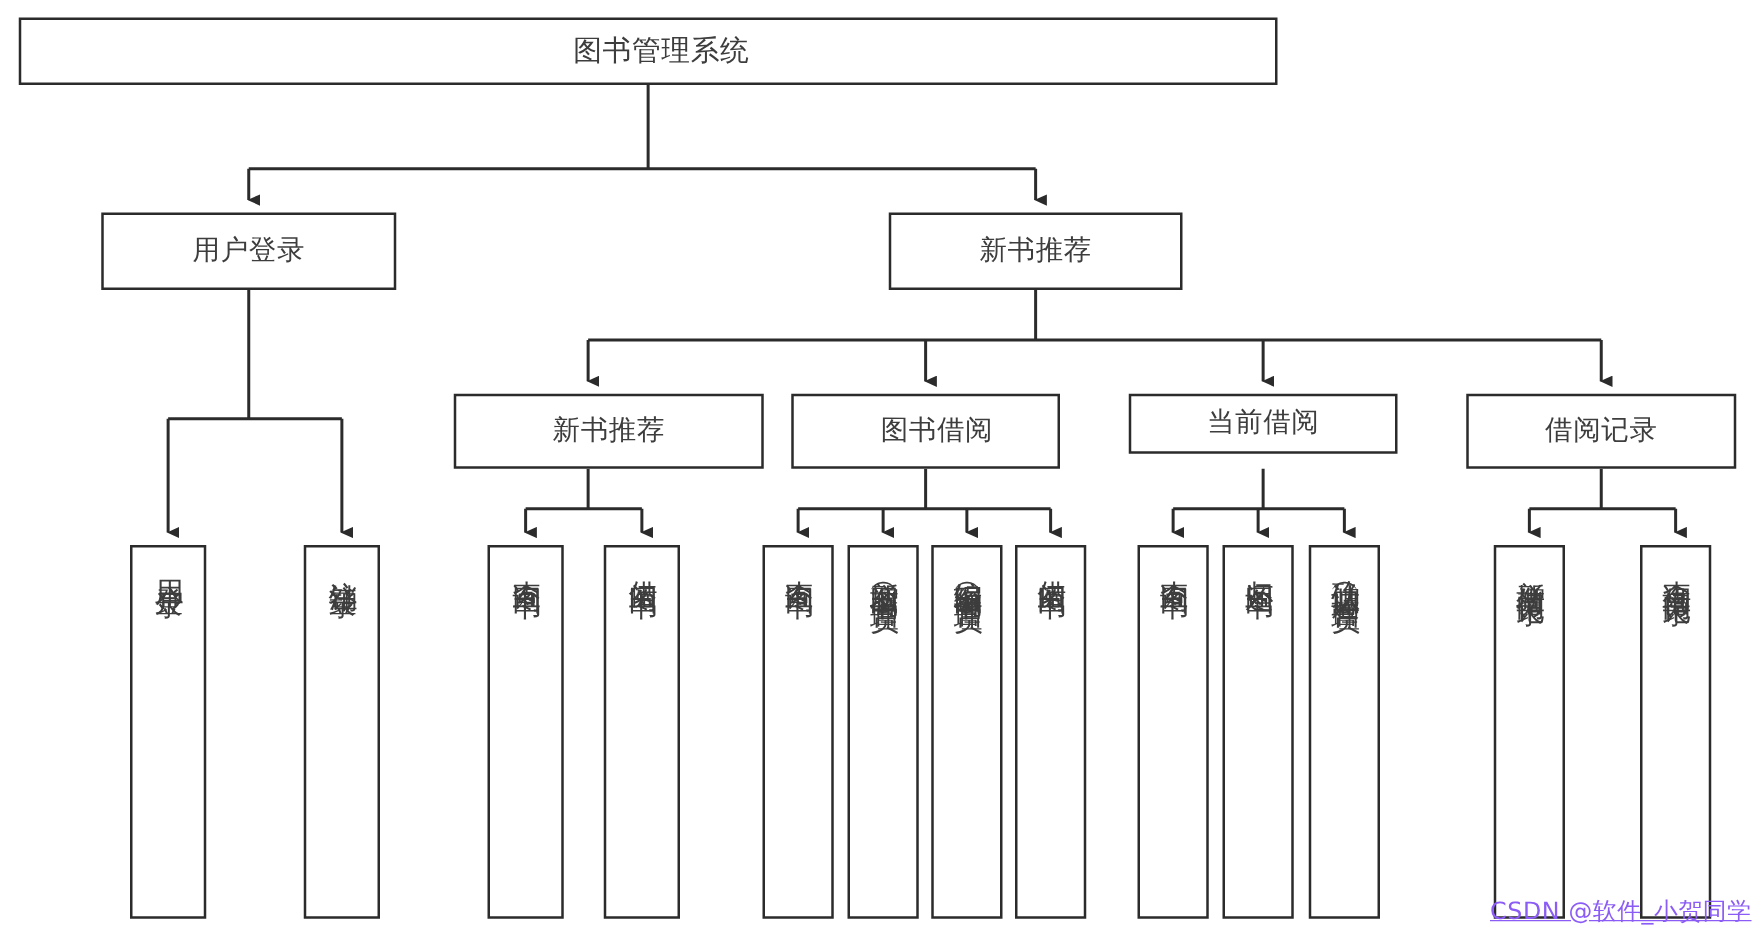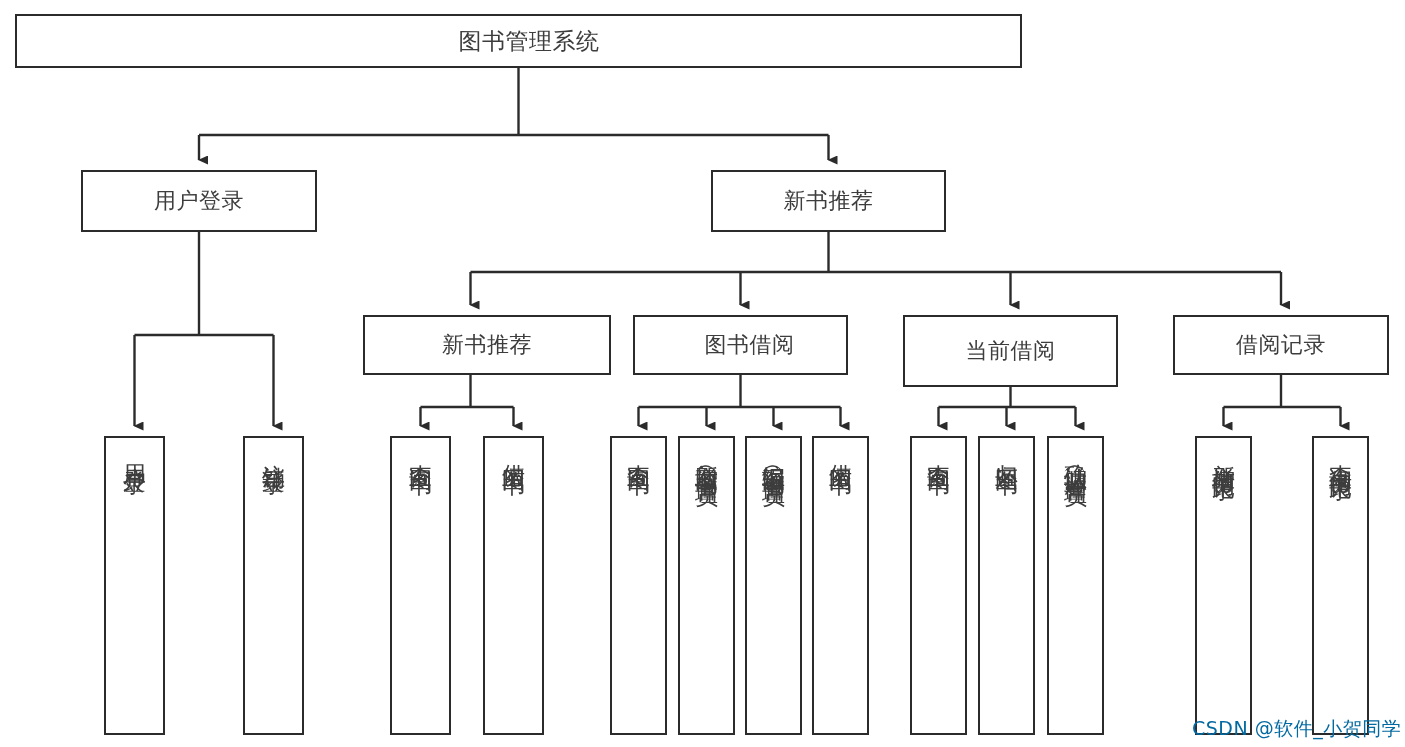--- a/index.html
+++ b/index.html
@@ -128,21 +128,21 @@
       </div>
       <div class="node horiz" style="left: 711px; top: 170px; width: 235px; height: 62px;">
         <span class="node-label">新书推荐</span>
       </div>
       <div class="node horiz" style="left: 363px; top: 315px; width: 248px; height: 60px;">
         <span class="node-label">新书推荐</span>
       </div>
       <div class="node horiz" style="left: 633px; top: 315px; width: 215px; height: 60px; padding-left: 18px;">
         <span class="node-label">图书借阅</span>
       </div>
-      <div class="node horiz" style="left: 903px; top: 315px; width: 215px; height: 72px;">
+      <div class="node horiz" style="left: 903px; top: 315px; width: 215px; height: 48px;">
         <span class="node-label">当前借阅</span>
       </div>
       <div class="node horiz" style="left: 1173px; top: 315px; width: 216px; height: 60px;">
         <span class="node-label">借阅记录</span>
       </div>
       <div class="node vert" style="left: 104px; top: 436px; width: 61px; height: 299px;">
         <span class="node-label">用户登录</span>
       </div>
       <div class="node vert" style="left: 243px; top: 436px; width: 61px; height: 299px;">
         <span class="node-label">注销登录</span>
@@ -175,15 +175,15 @@
         <span class="node-label">确认归还（管理员）</span>
       </div>
       <div class="node vert" style="left: 1195px; top: 436px; width: 57px; height: 299px;">
         <span class="node-label">新增借阅记录</span>
       </div>
       <div class="node vert" style="left: 1312px; top: 436px; width: 57px; height: 299px;">
         <span class="node-label">查询借阅记录</span>
       </div>
     </div>
 
-  <div class="watermark" style="left: 1192px; top: 716px; color: #0369a1;">CSDN @软件_小贺同学</div>
+  <div class="watermark" style="left: 1192px; top: 716px; color: #8b5cf6; text-decoration: underline;">CSDN @软件_小贺同学</div>
 
 </div>
 
 </body></html>

